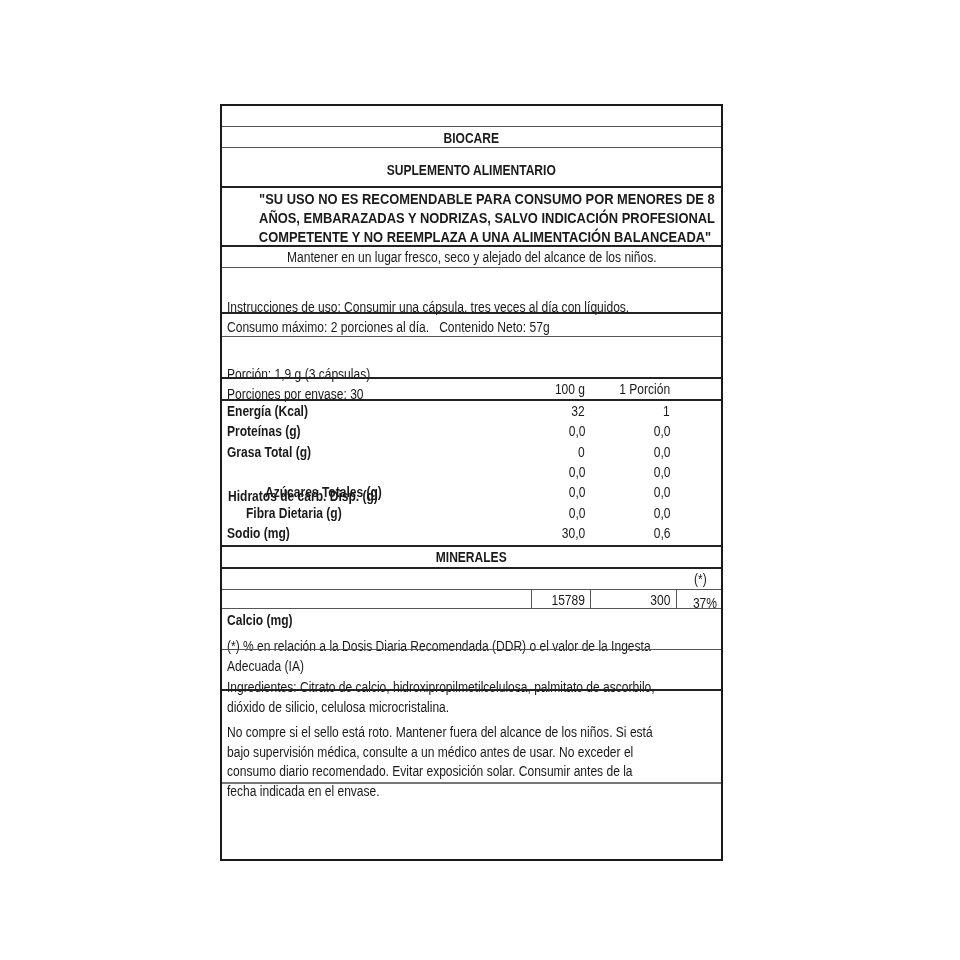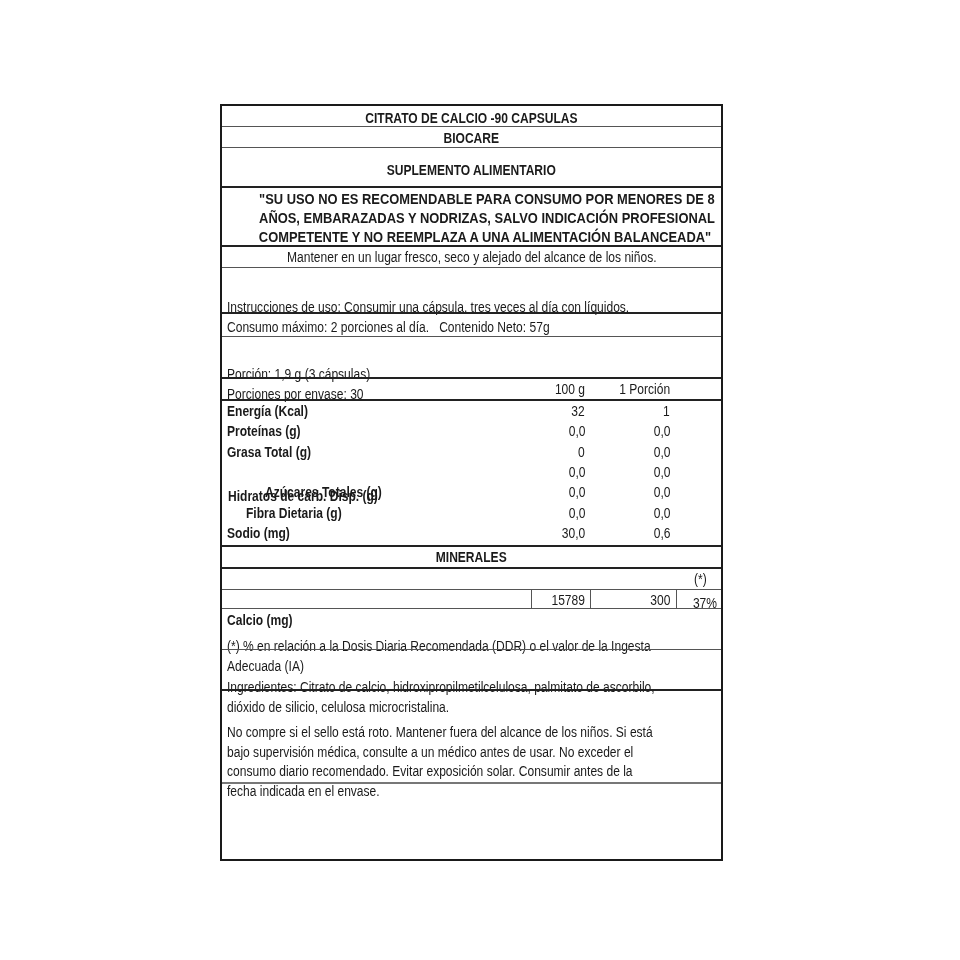--- a/index.html
+++ b/index.html
@@ -19,21 +19,20 @@
   .para { position:absolute; left:5px; right:5px; font-size:14px; line-height:19.5px;margin-top:26px; }
   .para span { display:block; white-space:nowrap; transform:scaleX(0.86); transform-origin:left center; }
   .num { position:absolute; text-align:right; font-size:14px; line-height:19px; white-space:nowrap; }
   .num span { display:inline-block; transform:scaleX(0.86); transform-origin:right center; }
 </style>
 </head>
 <body>
 
 <div class="label">
 
-  <div class="t center b" style="top:3px;"><span class="cond">CITRATO DE CALCIO -90 CAPSULAS</span></div>
   <div class="hl" style="top:20px;"></div>
   <div class="t center b" style="top:23px;"><span class="cond">BIOCARE</span></div>
   <div class="hl" style="top:41px;"></div>
   <div class="t center b" style="top:55px;"><span class="cond">SUPLEMENTO ALIMENTARIO</span></div>
   <div class="hl thick" style="top:80px;"></div>
 
   <div class="t center b" style="top:83px;font-size:15px;"><span class="cond">"SU USO NO ES RECOMENDABLE PARA CONSUMO POR MENORES DE 8</span></div>
   <div class="t center b" style="top:102px;font-size:15px;"><span class="cond">AÑOS, EMBARAZADAS Y NODRIZAS, SALVO INDICACIÓN PROFESIONAL</span></div>
   <div class="t center b" style="top:121px;font-size:15px;"><span class="cond">COMPETENTE Y NO REEMPLAZA A UNA ALIMENTACIÓN BALANCEADA"</span></div>
   <div class="hl thick" style="top:139px;"></div>

